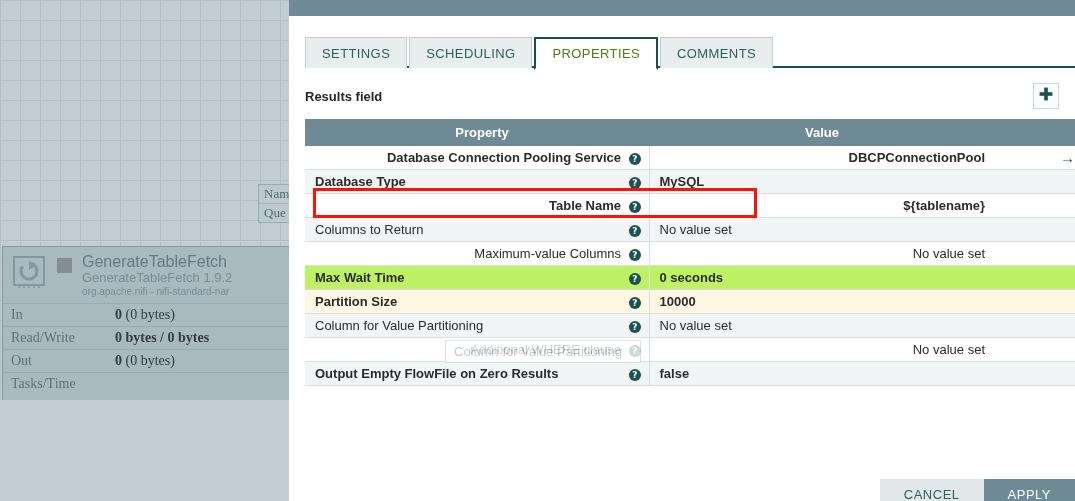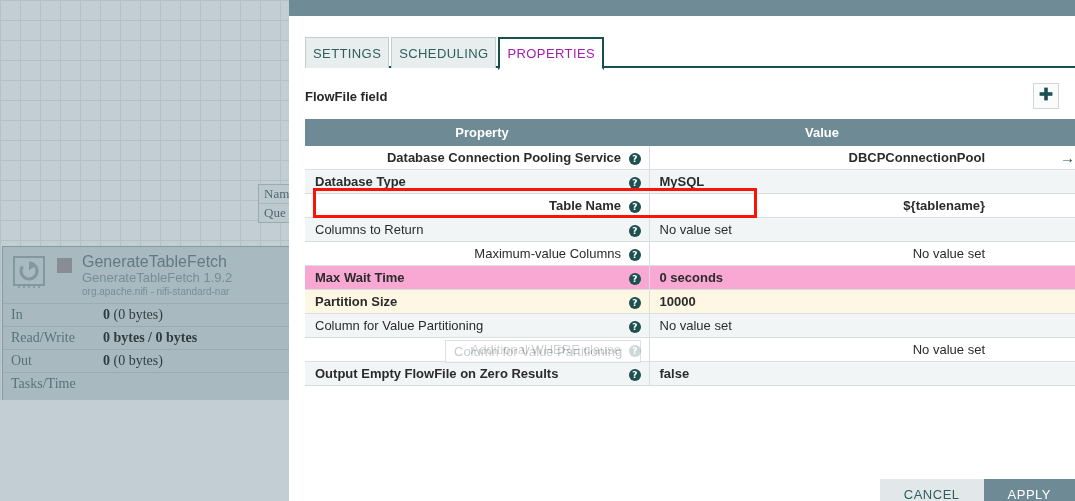--- a/index.html
+++ b/index.html
@@ -102,20 +102,21 @@
     white-space: nowrap;
   }
   .proc-stats { border-top: 1px solid #bac5c8; }
   .stat-row {
     display: flex;
     border-bottom: 1px solid #bac5c8;
     font-family: "Liberation Serif", serif;
     font-size: 14px;
     line-height: 18px;
     padding: 2px 0 2px 8px;
+    gap: 12px;
   }
   .proc-stats .stat-row:last-child { border-bottom: none; flex-direction: column; }
   .stat-label { width: 92px; flex: 0 0 92px; color: #4d6068; }
   .stat-value { color: #000000; }
   .stat-value b { font-weight: bold; }
 
   
   #dialog {
     position: absolute;
     left: 289px; top: 0;
@@ -147,31 +148,31 @@
   .tab {
     background: #e8edee;
     border: 1px solid #c3ccce;
     border-bottom: none;
     color: #2d5f5d;
     font-size: 13px;
     letter-spacing: 0.4px;
     display: flex;
     align-items: center;
     justify-content: center;
-    padding: 0 7px;
+    padding: 0 16px;
     margin-right: 2px;
     position: relative;
     z-index: 1;
     box-sizing: border-box;
   }
   .tab.active {
     background: #ffffff;
     border: 2px solid #16504f;
     border-bottom: 2px solid #ffffff;
-    color: #a21caf;
+    color: #4d7c0f;
     z-index: 3;
     margin-bottom: -2px;
   }
 
   
   #req-bar {
     margin: 13px 16px 0 16px;
     display: flex;
     align-items: center;
     justify-content: space-between;
@@ -224,21 +225,21 @@
     padding: 0;
     text-align: center;
     border-right: 1px solid #d9dfe1;
   }
   #prop-table td.cell-extra {
     padding-left: 12px;
     color: #25595c;
   }
   .row-odd  td { background: #ffffff; text-align: right; }
   .row-even td { background: #f2f5f6; }
-  .row-hl   td { background: #f9a8d4; }
+  .row-hl   td { background: #bef264; }
   .row-warn td { background: #fdf7e3; }
   .req td.cell-prop, .req td.cell-val { font-weight: bold; }
   .noval { color: #a6aeb1; }
 
   .help-icon {
     display: inline-block;
     width: 12px; height: 12px;
     border-radius: 50%;
     background: #1d5050;
     color: #ffffff;
@@ -368,24 +369,25 @@
 
 <div id="dialog">
 
   <div id="dialog-header"></div>
 
   <div id="tabs">
     <div id="tabs-underline"></div>
     <div class="tab">SETTINGS</div>
     <div class="tab">SCHEDULING</div>
     <div class="tab active">PROPERTIES</div>
+    <div class="tab">COMMENTS</div>
   </div>
 
   <div id="req-bar">
-    <div id="req-label">FlowFile field</div>
+    <div id="req-label">Results field</div>
     <div id="add-prop-button">
       <span>
         <svg width="16" height="16" viewBox="0 0 16 16">
           <rect x="6.2" y="1.6" width="3.6" height="12.8" fill="#1d5050"></rect>
           <rect x="1.6" y="6.2" width="12.8" height="3.6" fill="#1d5050"></rect>
         </svg>
       </span>
     </div>
   </div>
 

